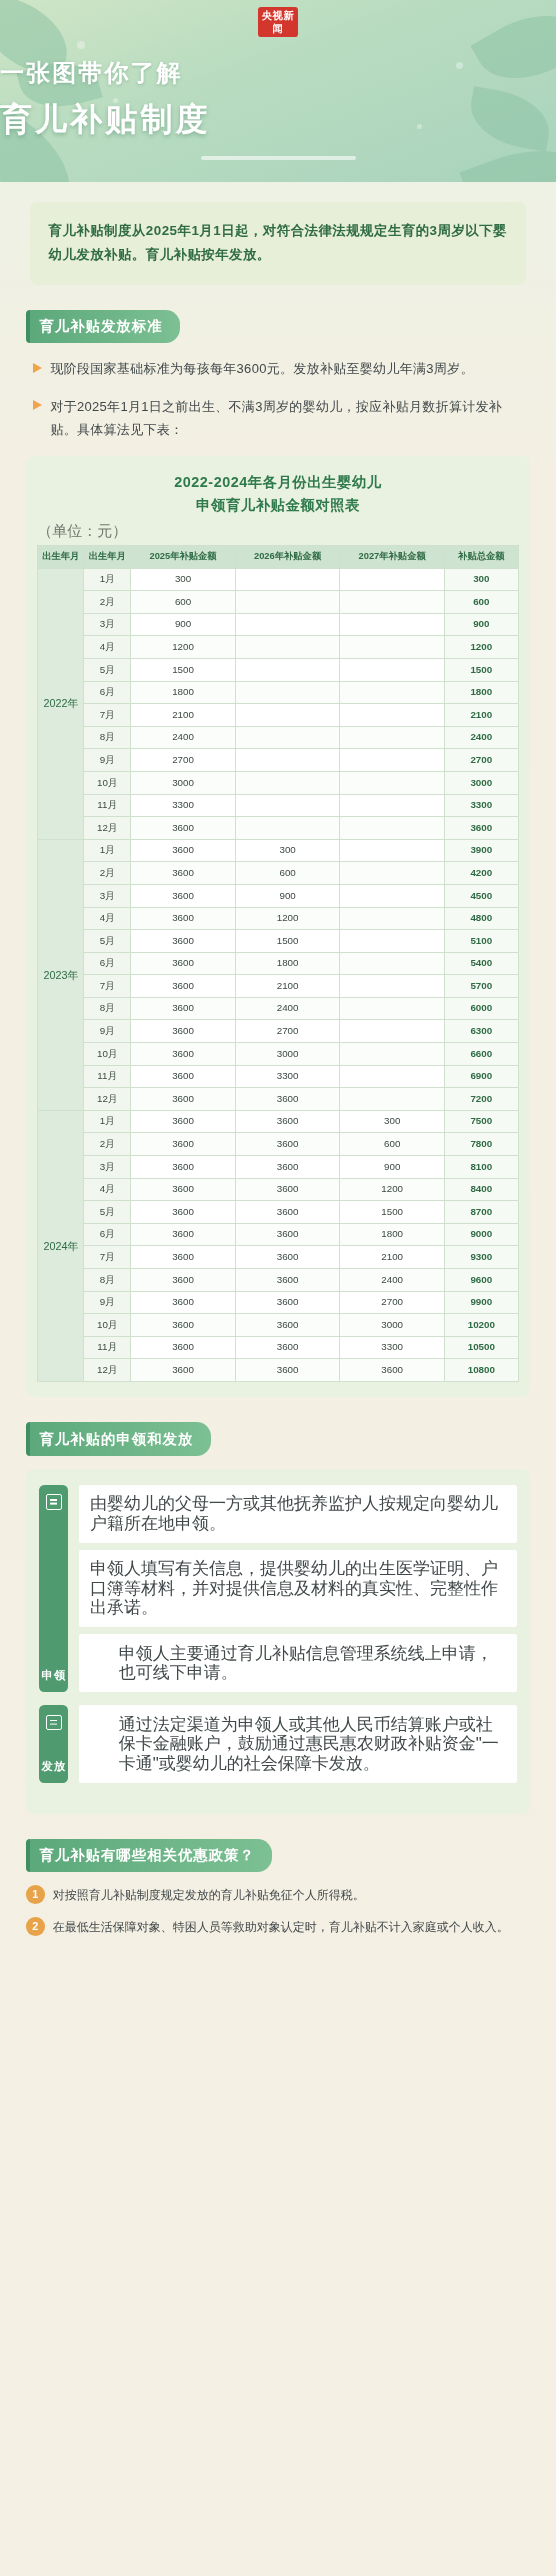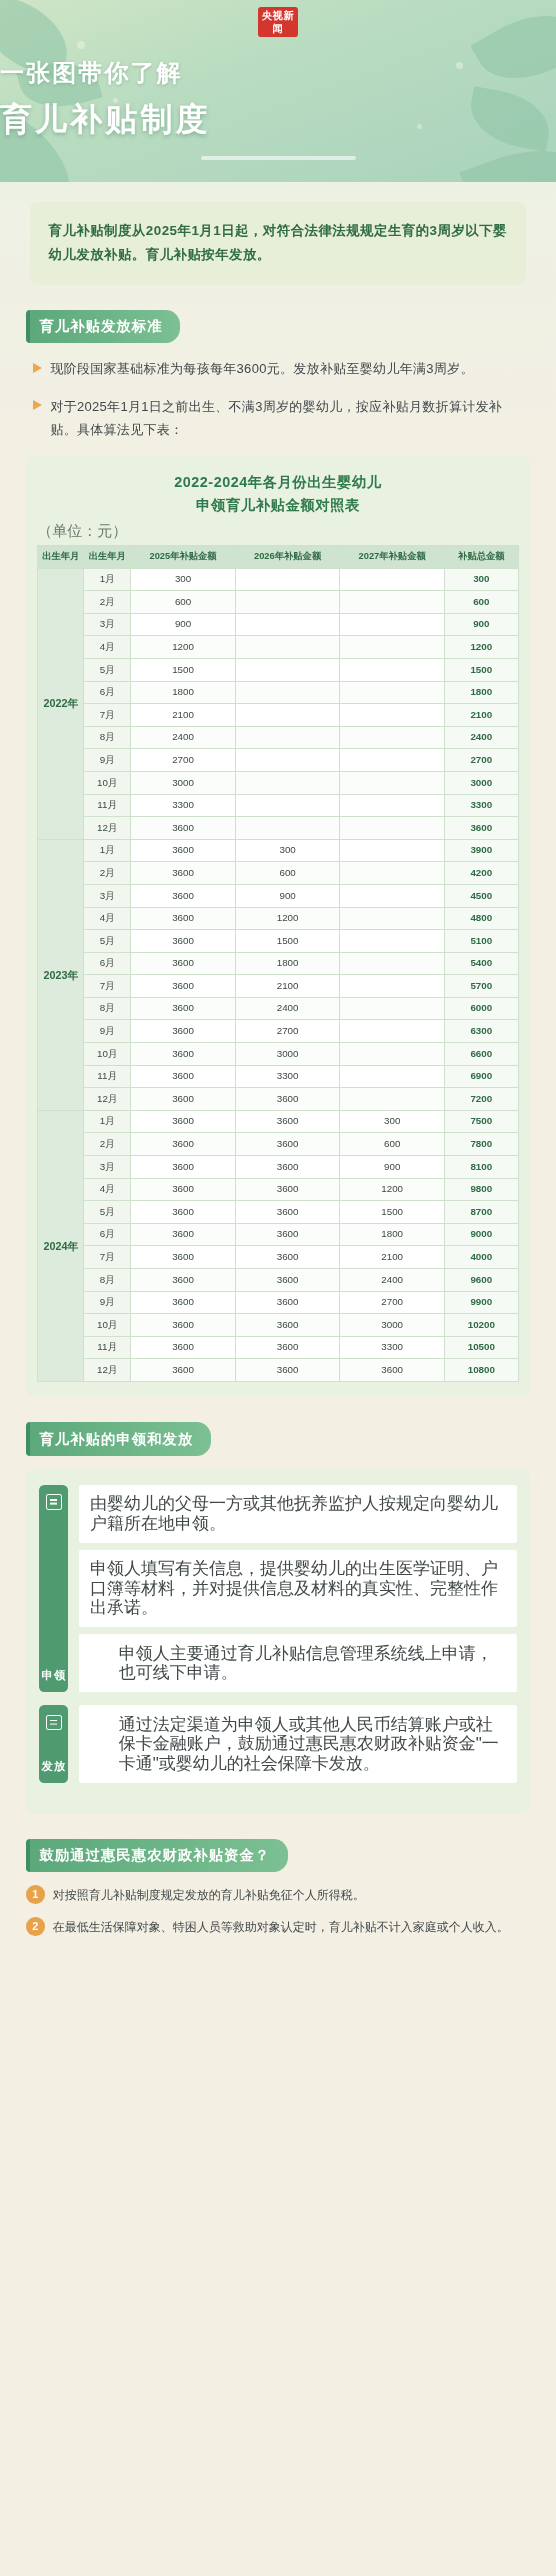--- a/index.html
+++ b/index.html
@@ -182,21 +182,21 @@
     color: #2f6b45;
     font-weight: bold;
     font-size: 9.3px;
     line-height: 11.3px;
     padding: 5.2px 1px;
   }
   th.year-col { width: 46px; }
   th.month-col { width: 47px; }
   .yearcell {
     background: #dcebdb;
-    font-weight: bold;
+    font-weight: normal;
     color: #2f6b45;
     font-size: 10.8px;
     width: 46px;
   }
   .monthcell { background: #f1f7ef; width: 47px; }
   td.total { background: #f6faf4; font-weight: bold; color: #2f6b45; }
   tbody tr:nth-child(even) td:not(.yearcell):not(.monthcell):not(.total) { background: #fbfdfa; }
 
   
   .apply-card {
@@ -522,42 +522,42 @@
             <td>3600</td>
             <td>3600</td>
             <td>900</td>
             <td class="total">8100</td>
           </tr>
           <tr>
             <td class="monthcell">4月</td>
             <td>3600</td>
             <td>3600</td>
             <td>1200</td>
-            <td class="total">9800</td>
+            <td class="total">8400</td>
           </tr>
           <tr>
             <td class="monthcell">5月</td>
             <td>3600</td>
             <td>3600</td>
             <td>1500</td>
             <td class="total">8700</td>
           </tr>
           <tr>
             <td class="monthcell">6月</td>
             <td>3600</td>
             <td>3600</td>
             <td>1800</td>
             <td class="total">9000</td>
           </tr>
           <tr>
             <td class="monthcell">7月</td>
             <td>3600</td>
             <td>3600</td>
             <td>2100</td>
-            <td class="total">4000</td>
+            <td class="total">9300</td>
           </tr>
           <tr>
             <td class="monthcell">8月</td>
             <td>3600</td>
             <td>3600</td>
             <td>2400</td>
             <td class="total">9600</td>
           </tr>
           <tr>
             <td class="monthcell">9月</td>
@@ -613,21 +613,21 @@
         <div class="ai-icon"></div>
         <span>发放</span>
       </div>
       <div class="ai-items" id="issue-items">
           <div class="ai-item">通过法定渠道为申领人或其他人民币结算账户或社保卡金融账户，鼓励通过惠民惠农财政补贴资金"一卡通"或婴幼儿的社会保障卡发放。</div>
         </div>
     </div>
   </div>
 
   <div class="section">
-    <div class="sec-head">鼓励通过惠民惠农财政补贴资金？</div>
+    <div class="sec-head">育儿补贴有哪些相关优惠政策？</div>
   </div>
   <div class="policy" id="policy-list">
       <div class="policy-item">
         <div class="num">1</div>
         <div class="policy-text">对按照育儿补贴制度规定发放的育儿补贴免征个人所得税。</div>
       </div>
       <div class="policy-item">
         <div class="num">2</div>
         <div class="policy-text">在最低生活保障对象、特困人员等救助对象认定时，育儿补贴不计入家庭或个人收入。</div>
       </div>

